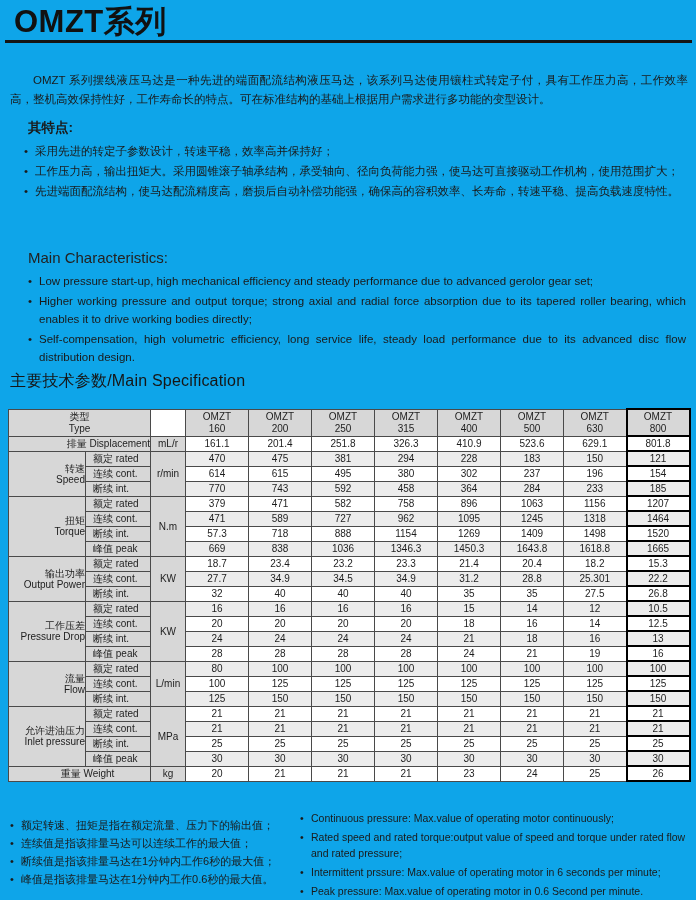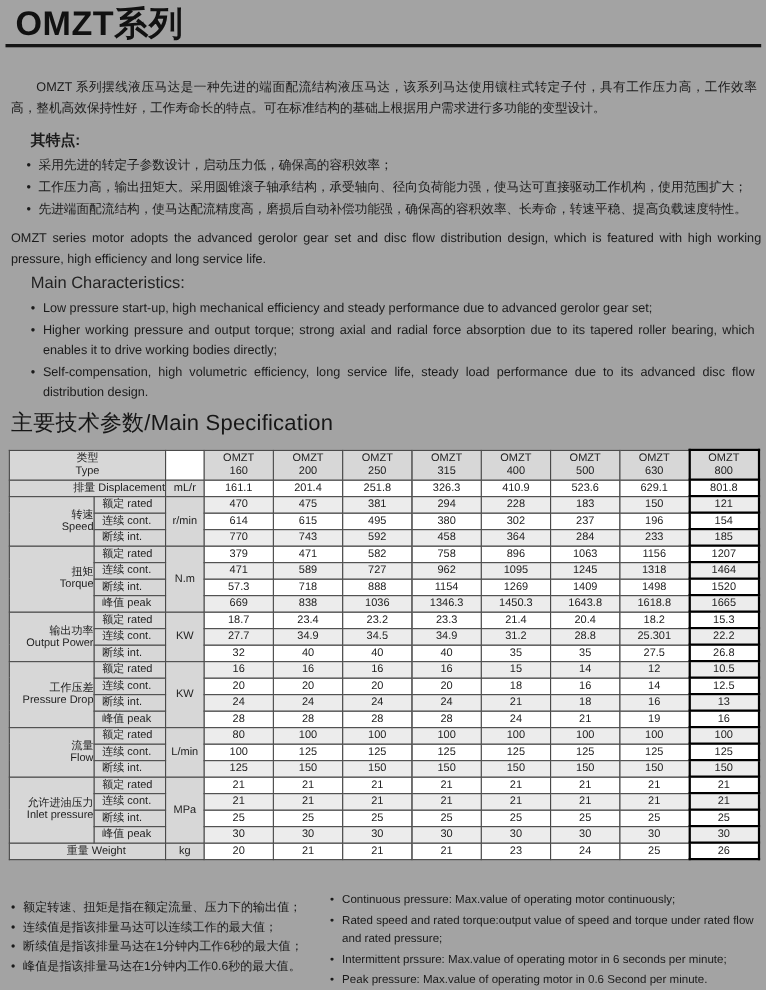--- a/index.html
+++ b/index.html
@@ -1,21 +1,21 @@
 <!DOCTYPE html>
 <html><head>
 <meta charset="utf-8">
 <style>
   * { box-sizing: border-box; }
   html,body { margin:0; padding:0; background:#fff; }
   .page {
     position: relative;
     width: 696px;
     height: 900px;
-    background: #a3a3a3;
+    background: #0ea5e9;
     font-family: "Liberation Sans", "DejaVu Sans", sans-serif;
     color: #1a1a1a;
     overflow: hidden;
   }
   .title {
     position: absolute; left: 14px; top: 1px; margin: 0;
     font-size: 31px; font-weight: 700; letter-spacing: 0.5px; color:#111;
   }
   .title-rule {
     position: absolute; left: 5px; top: 40px; width: 687px; height: 3px;
@@ -41,21 +41,21 @@
     font-size: 11.5px; line-height: 19px; text-align: justify;
   }
   .feat-en-h {
     position: absolute; left: 28px; top: 249px; margin: 0;
     font-size: 15px; font-weight: 400; color:#222;text-align:right;
   }
   #features-en { position: absolute; left: 28px; top: 272px; width: 658px; }
   #features-en li { font-size: 11.5px; line-height: 18.5px; margin-bottom: 1px; text-align: justify; }
   .spec-h {
     position: absolute; left: 10px; top: 371px; margin: 0;
-    font-size: 20px; font-weight: 400; color:#161616; letter-spacing: 0.2px;
+    font-size: 16px; font-weight: 400; color:#161616; letter-spacing: 0.2px;
   }
   #spec-table {
     position: absolute; left: 8px; top: 408px; width: 681px;
     border-collapse: collapse; table-layout: fixed;
     font-size: 10px; color: #1d1d1d;
   }
   #spec-table th, #spec-table td {
     border: 1px solid #4a4a4a; padding: 0; text-align: center;
     height: 14px; line-height: 13px; font-weight: 400; background: #fff;
     overflow: hidden; white-space: nowrap;
@@ -77,26 +77,25 @@
 <body>
 
 <div class="page">
   <h1 class="title">OMZT系列</h1>
   <div class="title-rule"></div>
 
   <p class="intro-cn">OMZT 系列摆线液压马达是一种先进的端面配流结构液压马达，该系列马达使用镶柱式转定子付，具有工作压力高，工作效率高，整机高效保持性好，工作寿命长的特点。可在标准结构的基础上根据用户需求进行多功能的变型设计。</p>
 
   <h2 class="feat-cn-h">其特点:</h2>
   <ul class="bullets" id="features-cn">
-      <li>采用先进的转定子参数设计，启动压力低，确保高的容积效率；</li>
+      <li>采用先进的转定子参数设计，转速平稳，效率高并保持好；</li>
       <li>工作压力高，输出扭矩大。采用圆锥滚子轴承结构，承受轴向、径向负荷能力强，使马达可直接驱动工作机构，使用范围扩大；</li>
       <li>先进端面配流结构，使马达配流精度高，磨损后自动补偿功能强，确保高的容积效率、长寿命，转速平稳、提高负载速度特性。</li>
     </ul>
 
-  <p class="intro-en">OMZT series motor adopts the advanced gerolor gear set and disc flow distribution design, which is featured with high working pressure, high efficiency and long service life.</p>
 
   <h2 class="feat-en-h">Main Characteristics:</h2>
   <ul class="bullets" id="features-en">
       <li>Low pressure start-up, high mechanical efficiency and steady performance due to advanced gerolor gear set;</li>
       <li>Higher working pressure and output torque; strong axial and radial force absorption due to its tapered roller bearing, which enables it to drive working bodies directly;</li>
       <li>Self-compensation, high volumetric efficiency, long service life, steady load performance due to its advanced disc flow distribution design.</li>
     </ul>
 
   <h2 class="spec-h">主要技术参数/Main Specification</h2>
 

